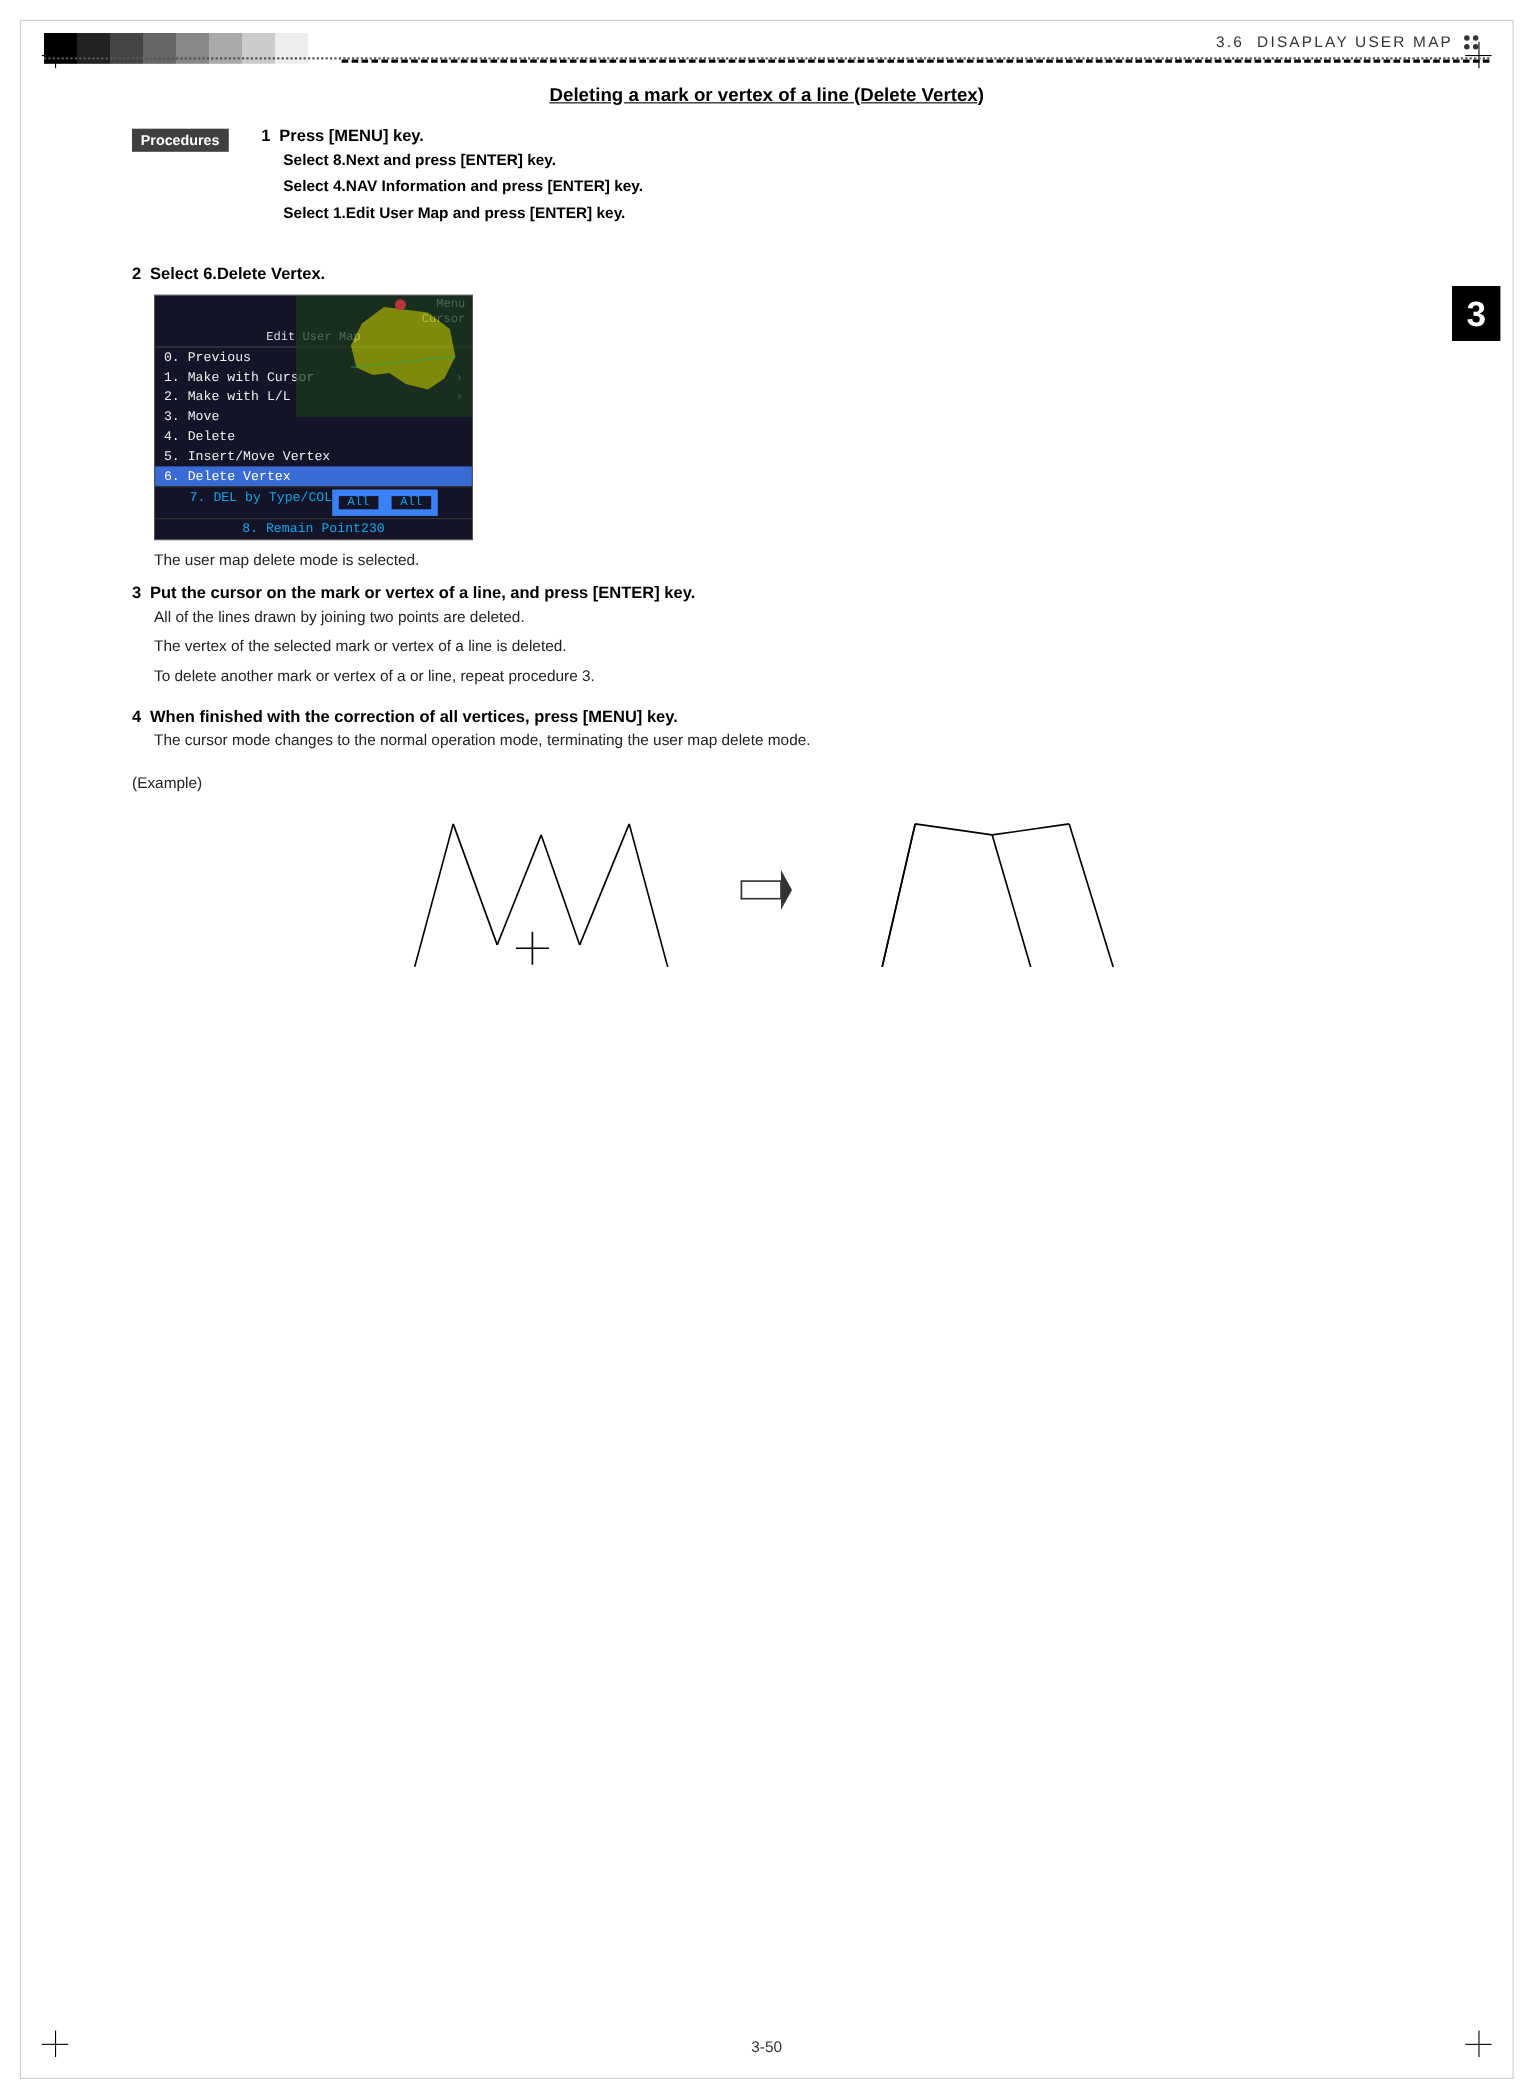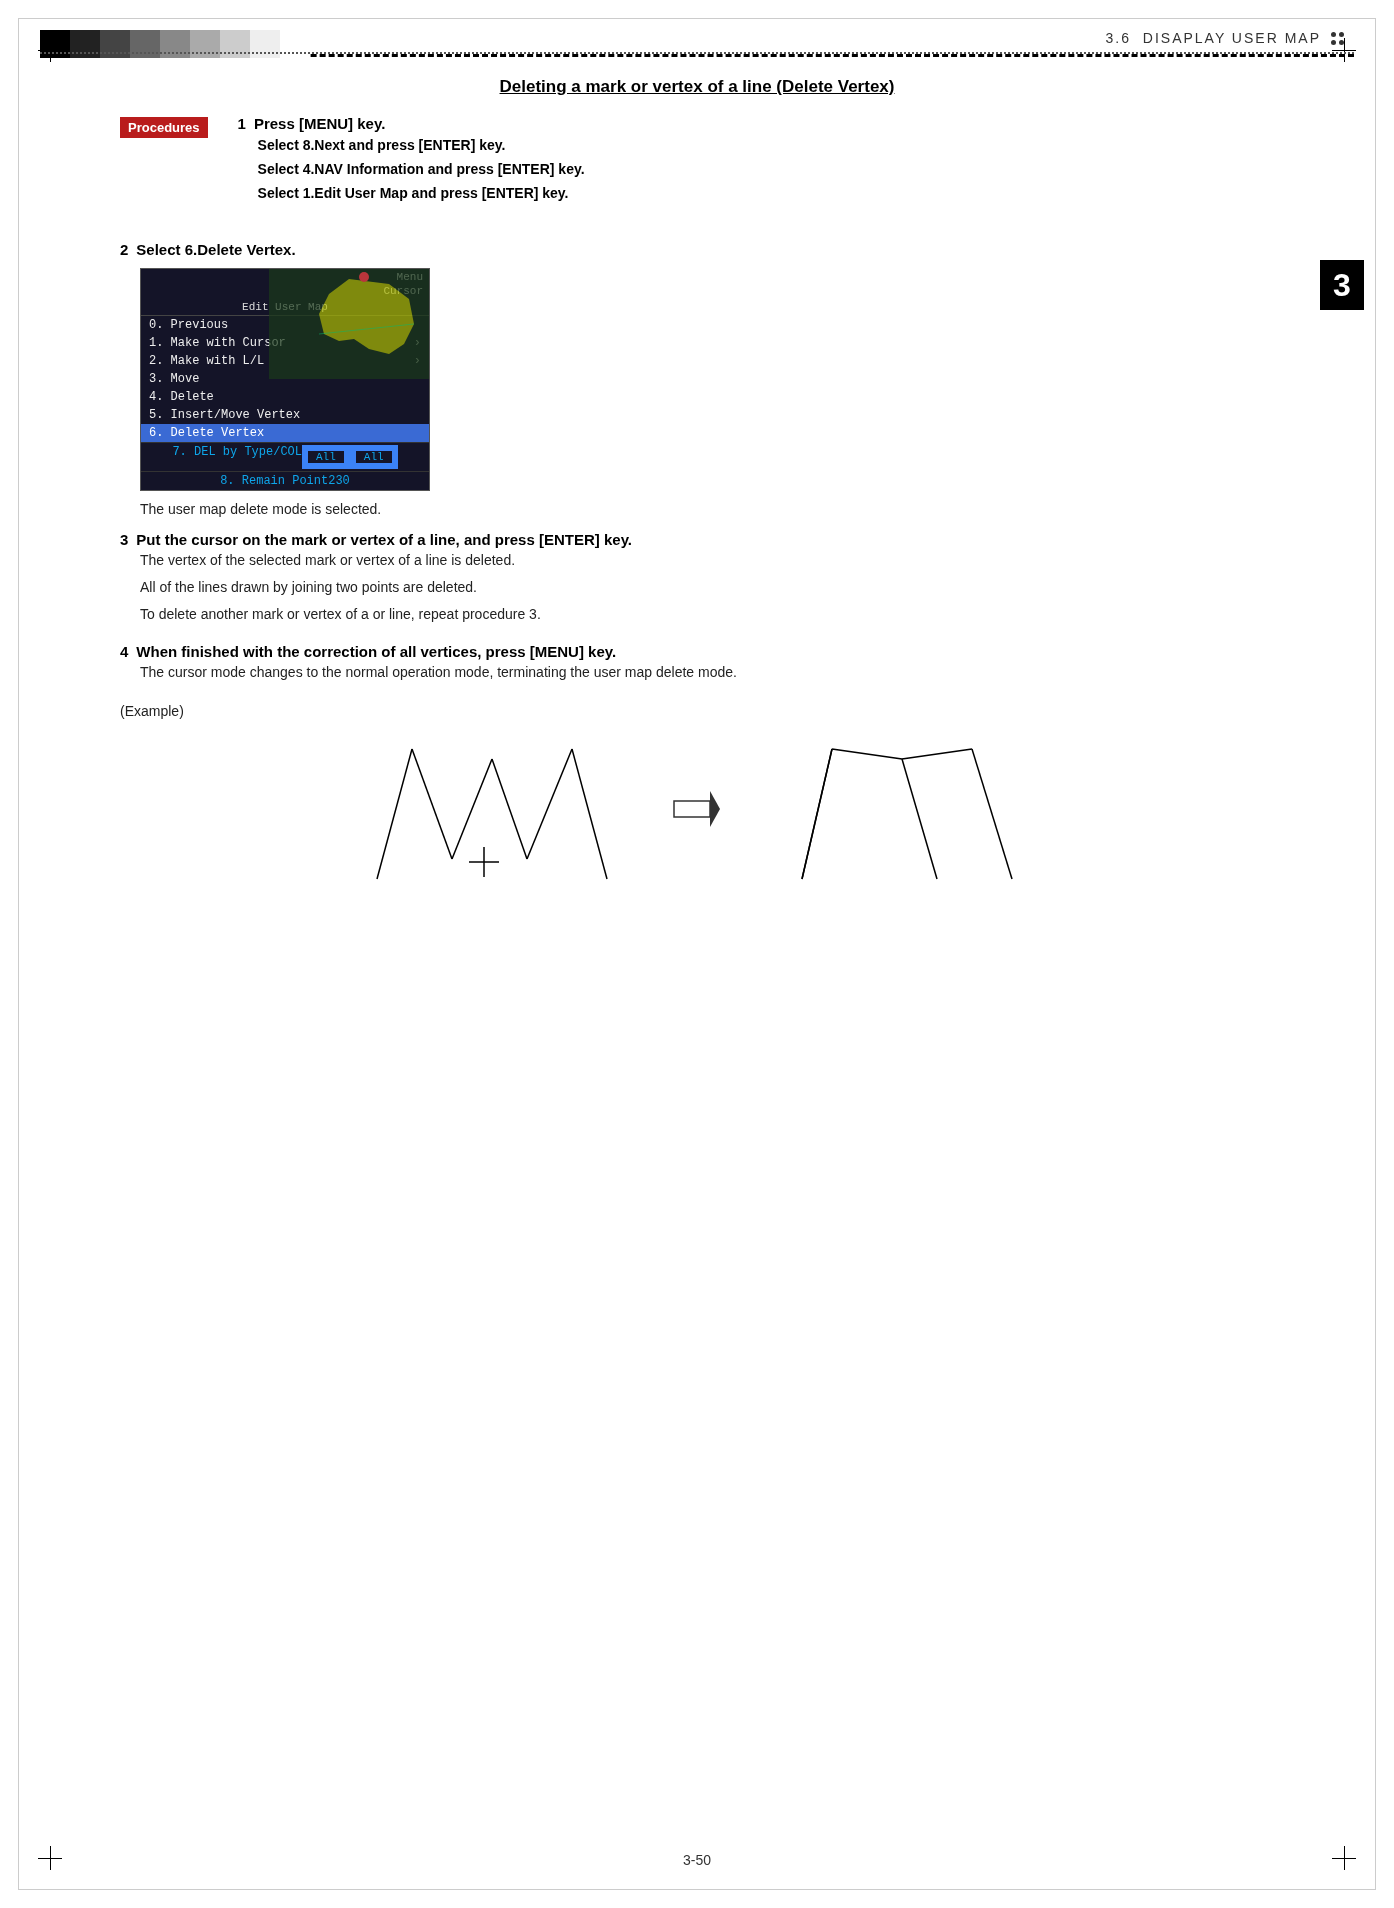--- a/index.html
+++ b/index.html
@@ -105,21 +105,21 @@
     }
 
     
     .procedures-row {
       display: flex;
       align-items: flex-start;
       margin-bottom: 18px;
     }
 
     .procedures-badge {
-      background: #b91c1c;
+      background: #404040;
       color: #fff;
       font-size: 13px;
       font-weight: bold;
       padding: 3px 8px;
       white-space: nowrap;
       margin-right: 30px;
       margin-top: 2px;
       flex-shrink: 0;
     }
 
@@ -422,22 +422,22 @@
     </div>
 
     <div class="caption-text">The user map delete mode is selected.</div>
   </div>
 
   <div class="step-block">
     <div class="step-header">
       <span class="step-num">3</span>
       <span>Put the cursor on the mark or vertex of a line, and press [ENTER] key.</span>
     </div>
+    <div class="body-text">All of the lines drawn by joining two points are deleted.</div>
     <div class="body-text">The vertex of the selected mark or vertex of a line is deleted.</div>
-    <div class="body-text">All of the lines drawn by joining two points are deleted.</div>
     <div class="body-text">To delete another mark or vertex of a or line, repeat procedure 3.</div>
   </div>
 
   <div class="step-block">
     <div class="step-header">
       <span class="step-num">4</span>
       <span>When finished with the correction of all vertices, press [MENU] key.</span>
     </div>
     <div class="body-text">The cursor mode changes to the normal operation mode, terminating the user map delete mode.</div>
   </div>

